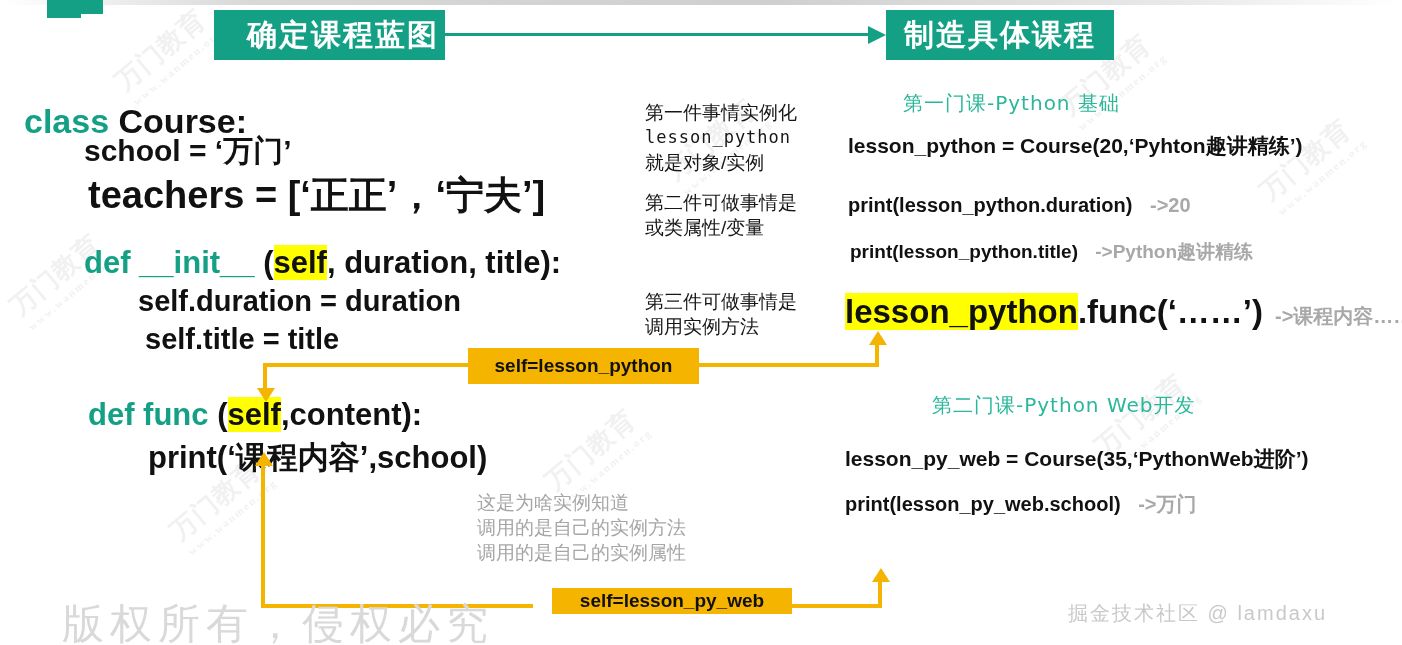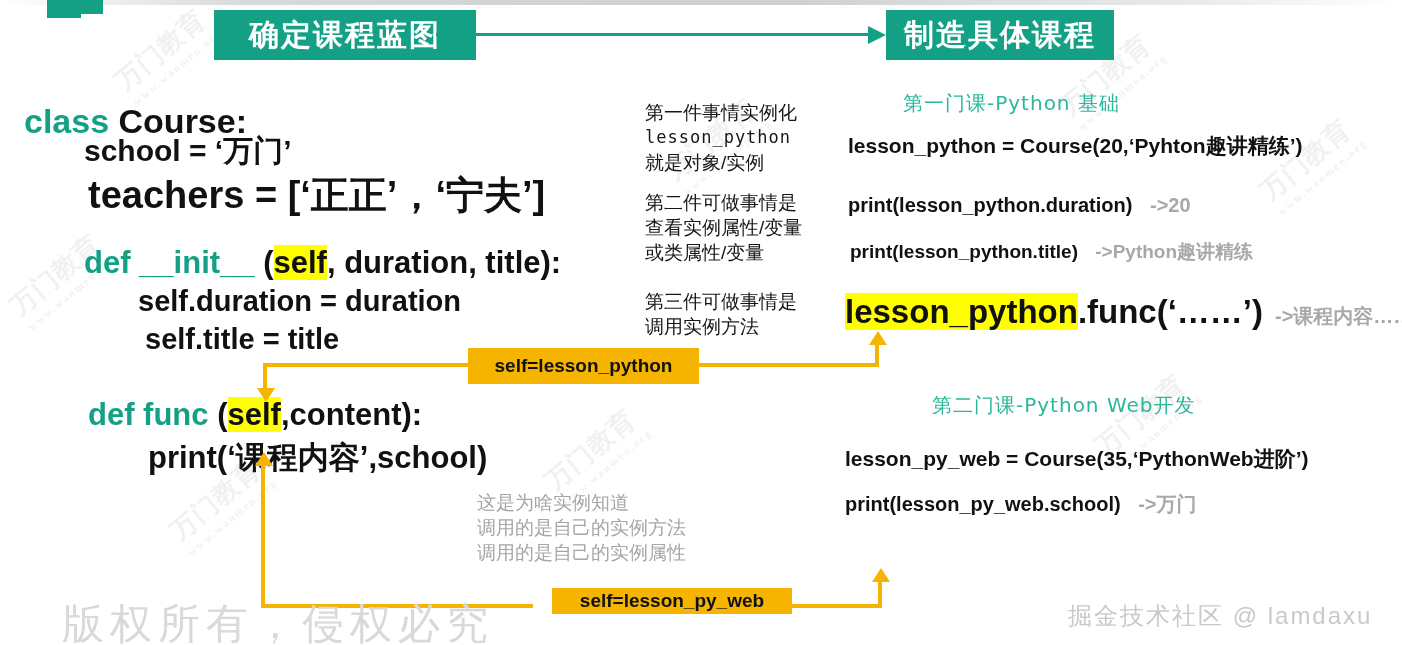--- a/index.html
+++ b/index.html
@@ -43,21 +43,21 @@
     position: absolute;
     background: #13a085;
     color: #ffffff;
     font-weight: bold;
     letter-spacing: 2px;
     display: flex;
     align-items: center;
     justify-content: center;
     font-size: 30px;
   }
-  #hdr-left  { left: 214px; top: 10px;  width: 262px; height: 50px; }
+  #hdr-left  { left: 214px; top: 10px;  width: 204px; height: 50px; padding-left: 27px; }
   #hdr-right { left: 886px; top: 10px;  width: 228px; height: 50px; }
 
   .hdr-arrow-line {
     position: absolute;
     left: 436px; top: 33px;
     width: 440px; height: 3px;
     background: #13a085;
   }
   .hdr-arrow-head {
     position: absolute;
@@ -205,21 +205,21 @@
     left: 62px; top: 596px;
     font-family: "Liberation Serif", "DejaVu Serif", serif;
     font-size: 42px;
     color: #d9d9d9;
     letter-spacing: 6px;
     white-space: nowrap;
   }
   .wm-credit {
     position: absolute;
     left: 1068px; top: 600px;
-    font-size: 24px;
+    font-size: 20px;
     color: #c9c9c9;
     letter-spacing: 2px;
     white-space: nowrap;
   }
 
   .wm-tile {
     position: absolute;
     color: #f1f1f1;
     font-weight: bold;
     transform: rotate(-40deg);
@@ -296,21 +296,20 @@
   <div class="code" id="code-line-8">print(‘课程内容’,school)</div>
 
   <div class="note-block" id="note-1">
     <div>第一件事情实例化</div>
     <div class="note-mono">lesson_python</div>
     <div>就是对象/实例</div>
   </div>
 
   <div class="note-block" id="note-2">
     <div>第二件可做事情是</div>
-    <div>查看实例属性/变量</div>
     <div>或类属性/变量</div>
   </div>
 
   <div class="note-block" id="note-3">
     <div>第三件可做事情是</div>
     <div>调用实例方法</div>
   </div>
 
   <div id="gray-note">
     <div>这是为啥实例知道</div>

